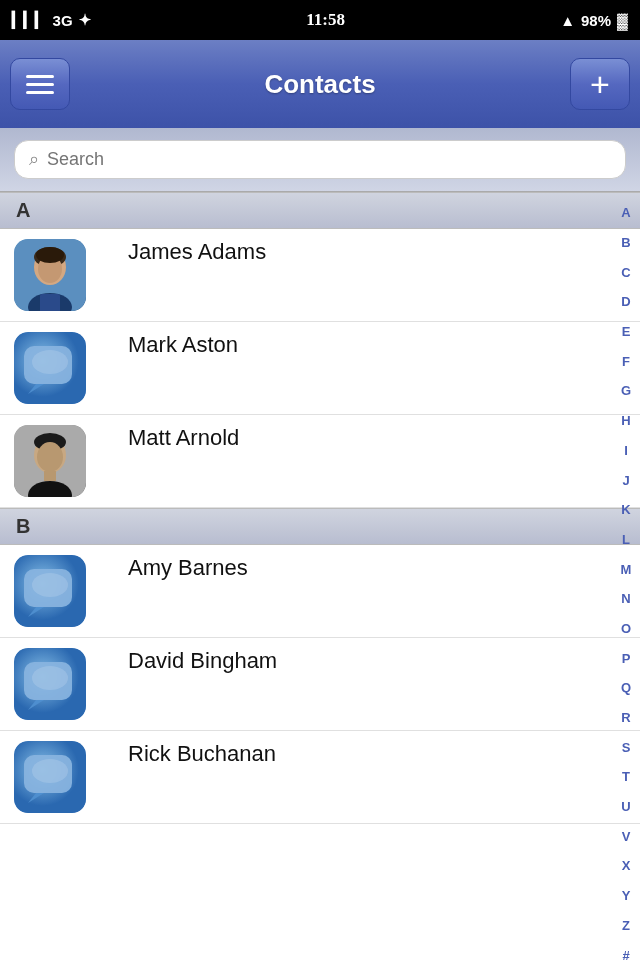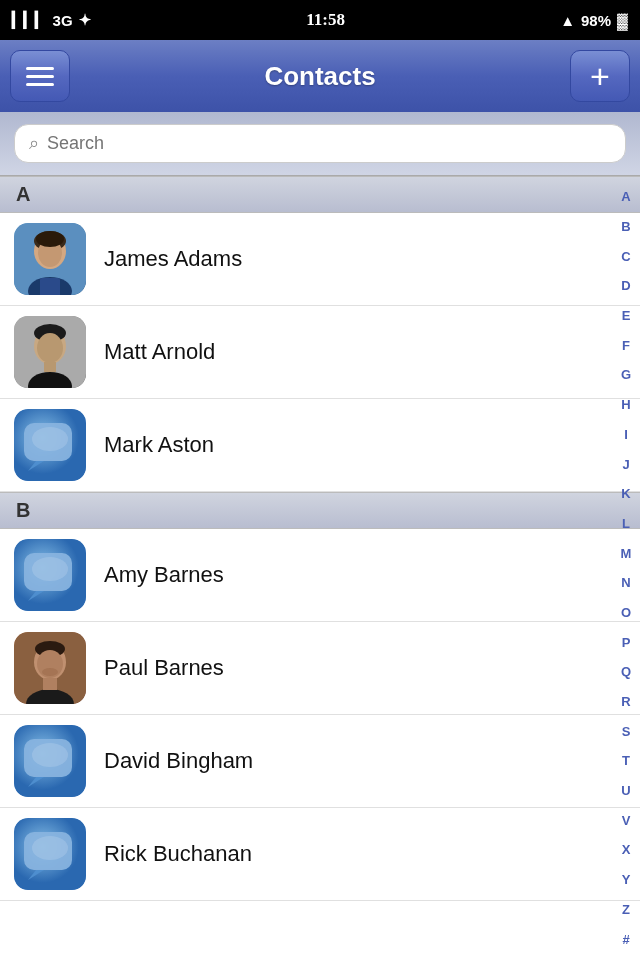--- a/index.html
+++ b/index.html
@@ -23,21 +23,21 @@
       color: #fff;
       font-size: 15px;
       font-weight: 600;
     }
     .status-left { display: flex; align-items: center; gap: 6px; }
     .status-center { font-size: 17px; font-weight: 600; font-family: Liberation Serif, serif; }
     .status-right { display: flex; align-items: center; gap: 6px; }
 
     
     .nav-bar {
-      height: 72px;
+      height: 88px;
       background: linear-gradient(180deg, #6c7fc4 0%, #4a5fb5 50%, #3d52a8 100%);
       display: flex;
       align-items: center;
       justify-content: space-between;
       padding: 0 10px;
       box-shadow: 0 2px 4px rgba(0,0,0,0.4);
     }
     .nav-btn {
       width: 60px;
       height: 52px;
@@ -89,26 +89,27 @@
       font-size: 20px;
       font-weight: bold;
       color: #333;
       border-top: 1px solid #bbb;
       border-bottom: 1px solid #bbb;
     }
 
     
     .contact-row {
       display: flex;
-      align-items: center;
+      align-items: flex-start;
       padding: 10px 14px;
       border-bottom: 1px solid #e0e0e0;
       background: #fff;
       cursor: pointer;
       min-height: 88px;
+      gap: 24px;
     }
 
     .avatar {
       width: 72px;
       height: 72px;
       border-radius: 14px;
       overflow: hidden;
       margin-right: 18px;
       flex-shrink: 0;
       background: #ccc;
@@ -213,58 +214,58 @@
 
         <ellipse cx="36" cy="16" rx="14" ry="8" fill="#2a1a0a"></ellipse>
 
         <rect x="26" y="55" width="20" height="20" fill="#2a4a8a" rx="2"></rect>
       </svg>
     </div>
     <span class="contact-name">James Adams</span>
   </div>
 
   <div class="contact-row">
-    <div class="avatar photo-matt">
-      <svg viewBox="0 0 72 72" xmlns="http://www.w3.org/2000/svg">
-        <rect width="72" height="72" fill="#aaa" rx="14"></rect>
-
-        <ellipse cx="36" cy="70" rx="22" ry="14" fill="#111"></ellipse>
-
-        <ellipse cx="36" cy="30" rx="16" ry="18" fill="#c8a882"></ellipse>
-
-        <ellipse cx="36" cy="17" rx="16" ry="9" fill="#1a1a1a"></ellipse>
-
-        <ellipse cx="36" cy="32" rx="13" ry="15" fill="#b89870"></ellipse>
-
-        <rect x="30" y="46" width="12" height="10" fill="#b89870"></rect>
-      </svg>
-    </div>
-    <span class="contact-name">Matt Arnold</span>
-  </div>
-
-  <div class="contact-row">
     <div class="avatar" style="background: linear-gradient(145deg, #a8c8e8, #4a80c0); border-radius: 14px;">
       <svg viewBox="0 0 72 72" xmlns="http://www.w3.org/2000/svg">
         <rect width="72" height="72" fill="url(#blueGrad)" rx="14"></rect>
         <defs>
           <radialGradient id="blueGrad" cx="40%" cy="40%">
             <stop offset="0%" stop-color="#88c0e8"></stop>
             <stop offset="100%" stop-color="#2a68b0"></stop>
           </radialGradient>
         </defs>
 
         <rect x="10" y="14" width="48" height="38" rx="10" fill="#5090d0" opacity="0.9"></rect>
         <rect x="10" y="14" width="48" height="38" rx="10" fill="white" opacity="0.3"></rect>
 
         <polygon points="22,52 14,62 30,52" fill="#5090d0" opacity="0.9"></polygon>
 
         <ellipse cx="36" cy="30" rx="18" ry="12" fill="white" opacity="0.15"></ellipse>
       </svg>
     </div>
     <span class="contact-name">Mark Aston</span>
+  </div>
+
+  <div class="contact-row">
+    <div class="avatar photo-matt">
+      <svg viewBox="0 0 72 72" xmlns="http://www.w3.org/2000/svg">
+        <rect width="72" height="72" fill="#aaa" rx="14"></rect>
+
+        <ellipse cx="36" cy="70" rx="22" ry="14" fill="#111"></ellipse>
+
+        <ellipse cx="36" cy="30" rx="16" ry="18" fill="#c8a882"></ellipse>
+
+        <ellipse cx="36" cy="17" rx="16" ry="9" fill="#1a1a1a"></ellipse>
+
+        <ellipse cx="36" cy="32" rx="13" ry="15" fill="#b89870"></ellipse>
+
+        <rect x="30" y="46" width="12" height="10" fill="#b89870"></rect>
+      </svg>
+    </div>
+    <span class="contact-name">Matt Arnold</span>
   </div>
 
   <div class="section-header">B</div>
 
   <div class="contact-row">
     <div class="avatar" style="background: linear-gradient(145deg, #a8c8e8, #4a80c0); border-radius: 14px;">
       <svg viewBox="0 0 72 72" xmlns="http://www.w3.org/2000/svg">
         <rect width="72" height="72" fill="url(#blueGrad2)" rx="14"></rect>
         <defs>
           <radialGradient id="blueGrad2" cx="40%" cy="40%">
@@ -274,40 +275,20 @@
         </defs>
         <rect x="10" y="14" width="48" height="38" rx="10" fill="#5090d0" opacity="0.9"></rect>
         <rect x="10" y="14" width="48" height="38" rx="10" fill="white" opacity="0.3"></rect>
         <polygon points="22,52 14,62 30,52" fill="#5090d0" opacity="0.9"></polygon>
         <ellipse cx="36" cy="30" rx="18" ry="12" fill="white" opacity="0.15"></ellipse>
       </svg>
     </div>
     <span class="contact-name">Amy Barnes</span>
   </div>
 
-  <div class="contact-row">
-    <div class="avatar photo-paul">
-      <svg viewBox="0 0 72 72" xmlns="http://www.w3.org/2000/svg">
-        <rect width="72" height="72" fill="#8a6040" rx="14"></rect>
-
-        <ellipse cx="36" cy="72" rx="24" ry="15" fill="#1a1a1a"></ellipse>
-
-        <ellipse cx="36" cy="30" rx="16" ry="18" fill="#c09070"></ellipse>
-
-        <ellipse cx="36" cy="17" rx="15" ry="8" fill="#2a1a10"></ellipse>
-
-        <ellipse cx="36" cy="32" rx="13" ry="14" fill="#b08060"></ellipse>
-
-        <rect x="29" y="46" width="14" height="12" fill="#b08060"></rect>
-
-        <ellipse cx="36" cy="40" rx="8" ry="4" fill="#9a6848" opacity="0.5"></ellipse>
-      </svg>
-    </div>
-    <span class="contact-name">Paul Barnes</span>
-  </div>
 
   <div class="contact-row">
     <div class="avatar" style="background: linear-gradient(145deg, #a8c8e8, #4a80c0); border-radius: 14px;">
       <svg viewBox="0 0 72 72" xmlns="http://www.w3.org/2000/svg">
         <rect width="72" height="72" fill="url(#blueGrad3)" rx="14"></rect>
         <defs>
           <radialGradient id="blueGrad3" cx="40%" cy="40%">
             <stop offset="0%" stop-color="#88c0e8"></stop>
             <stop offset="100%" stop-color="#2a68b0"></stop>
           </radialGradient>

